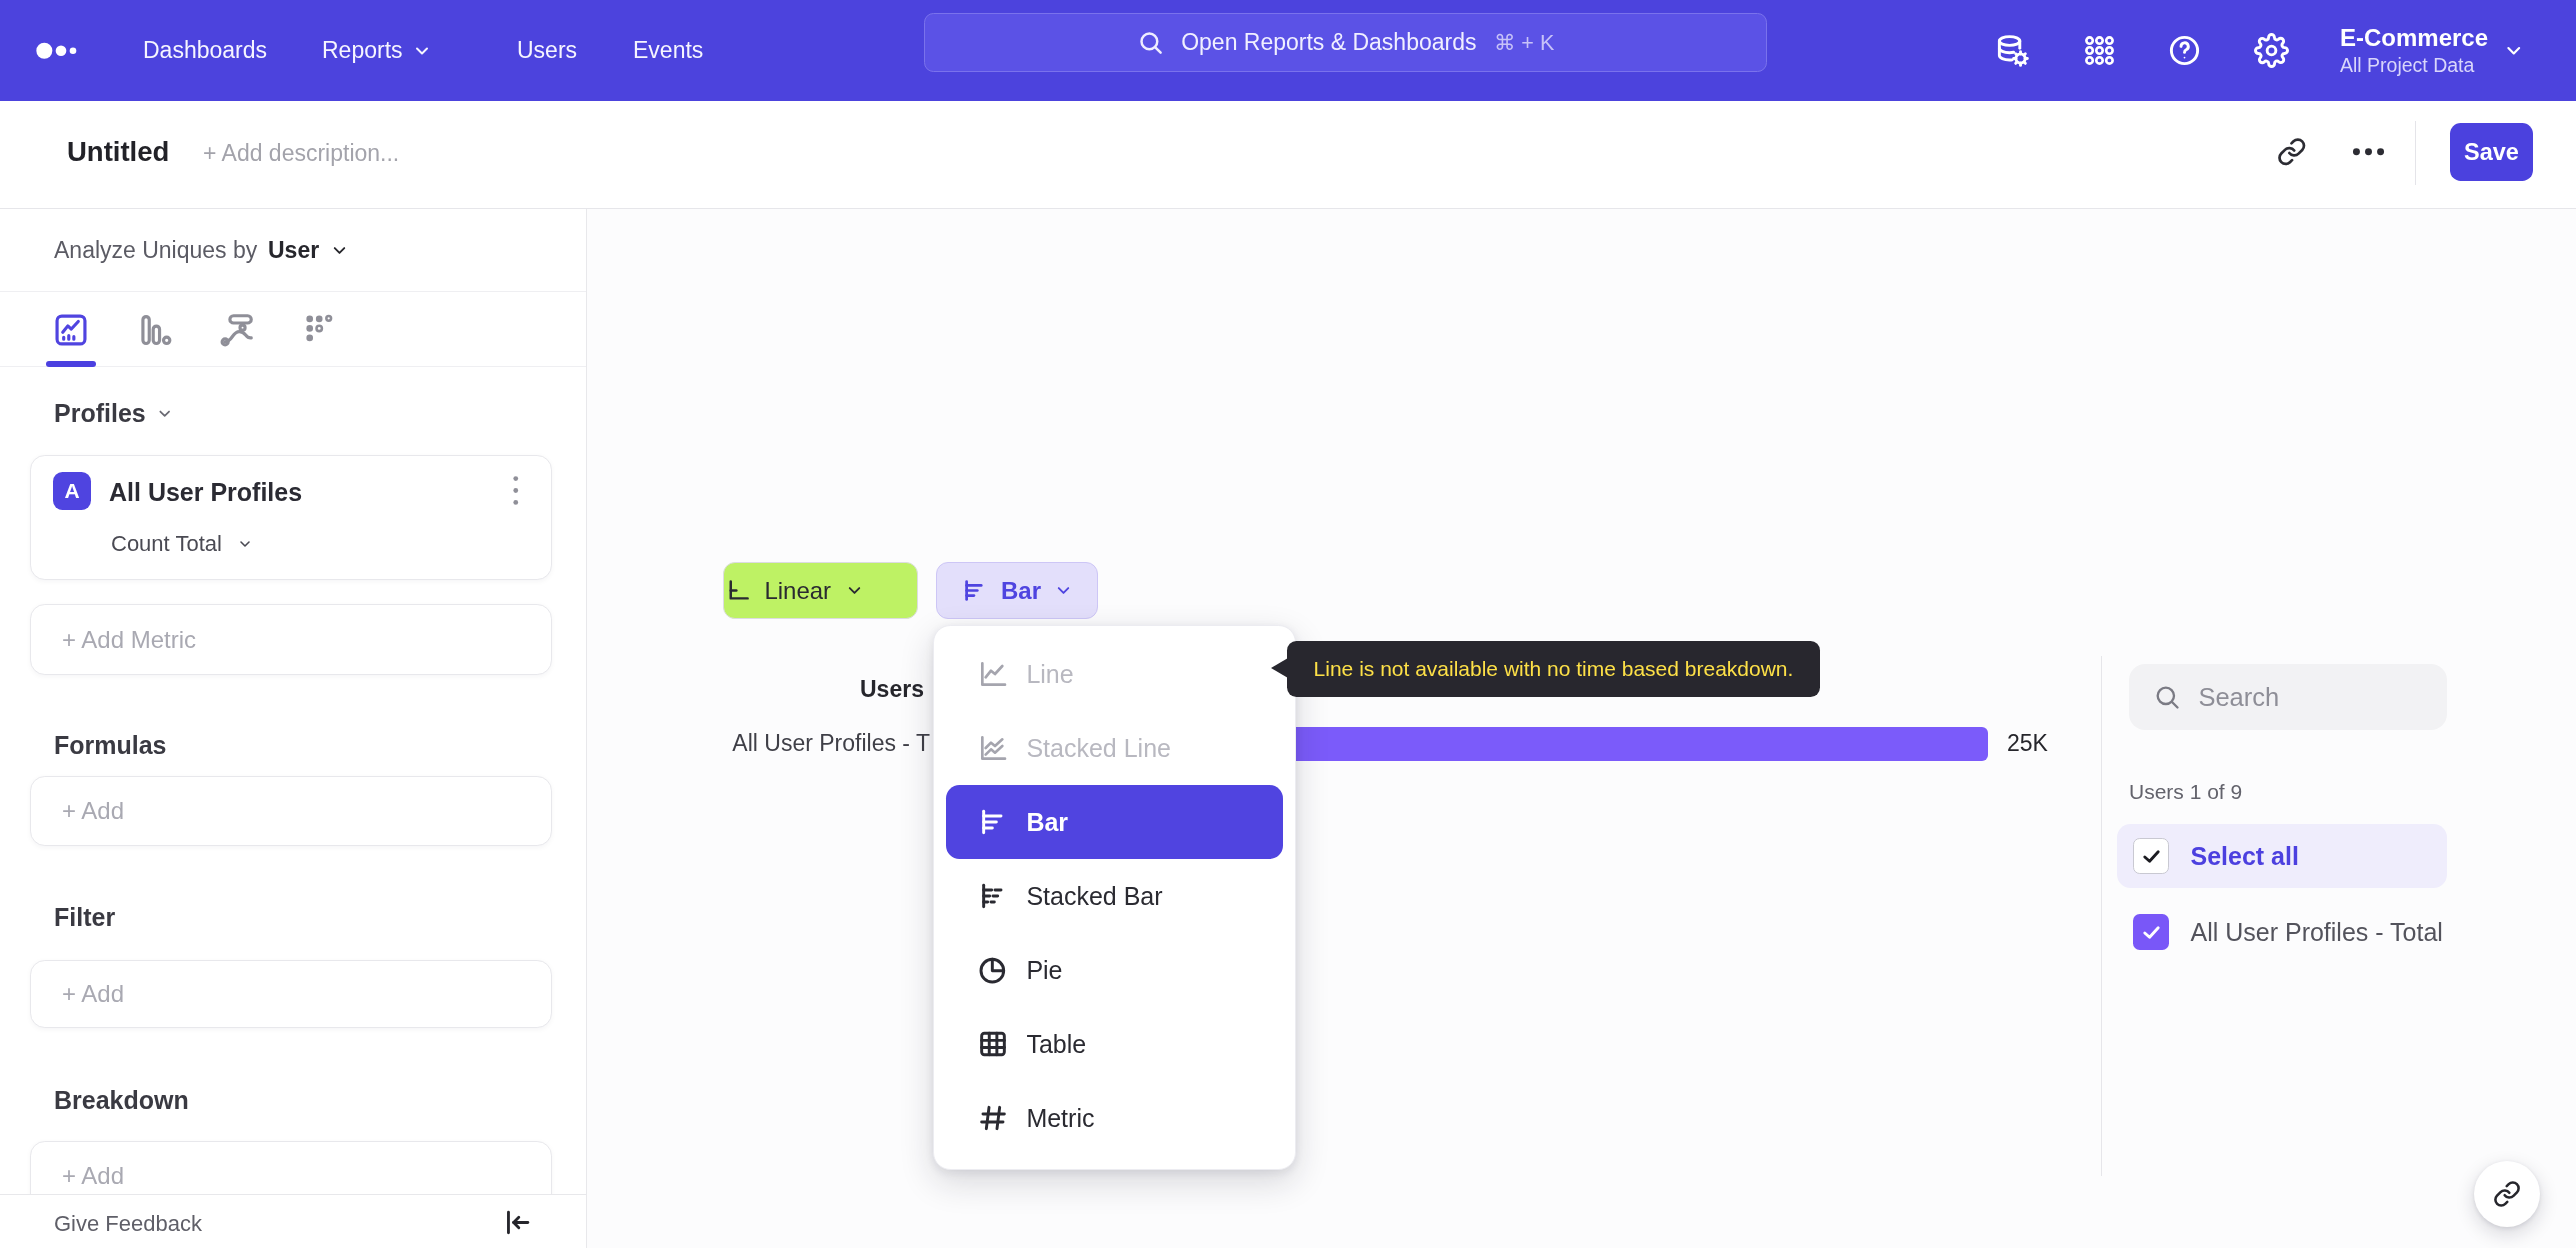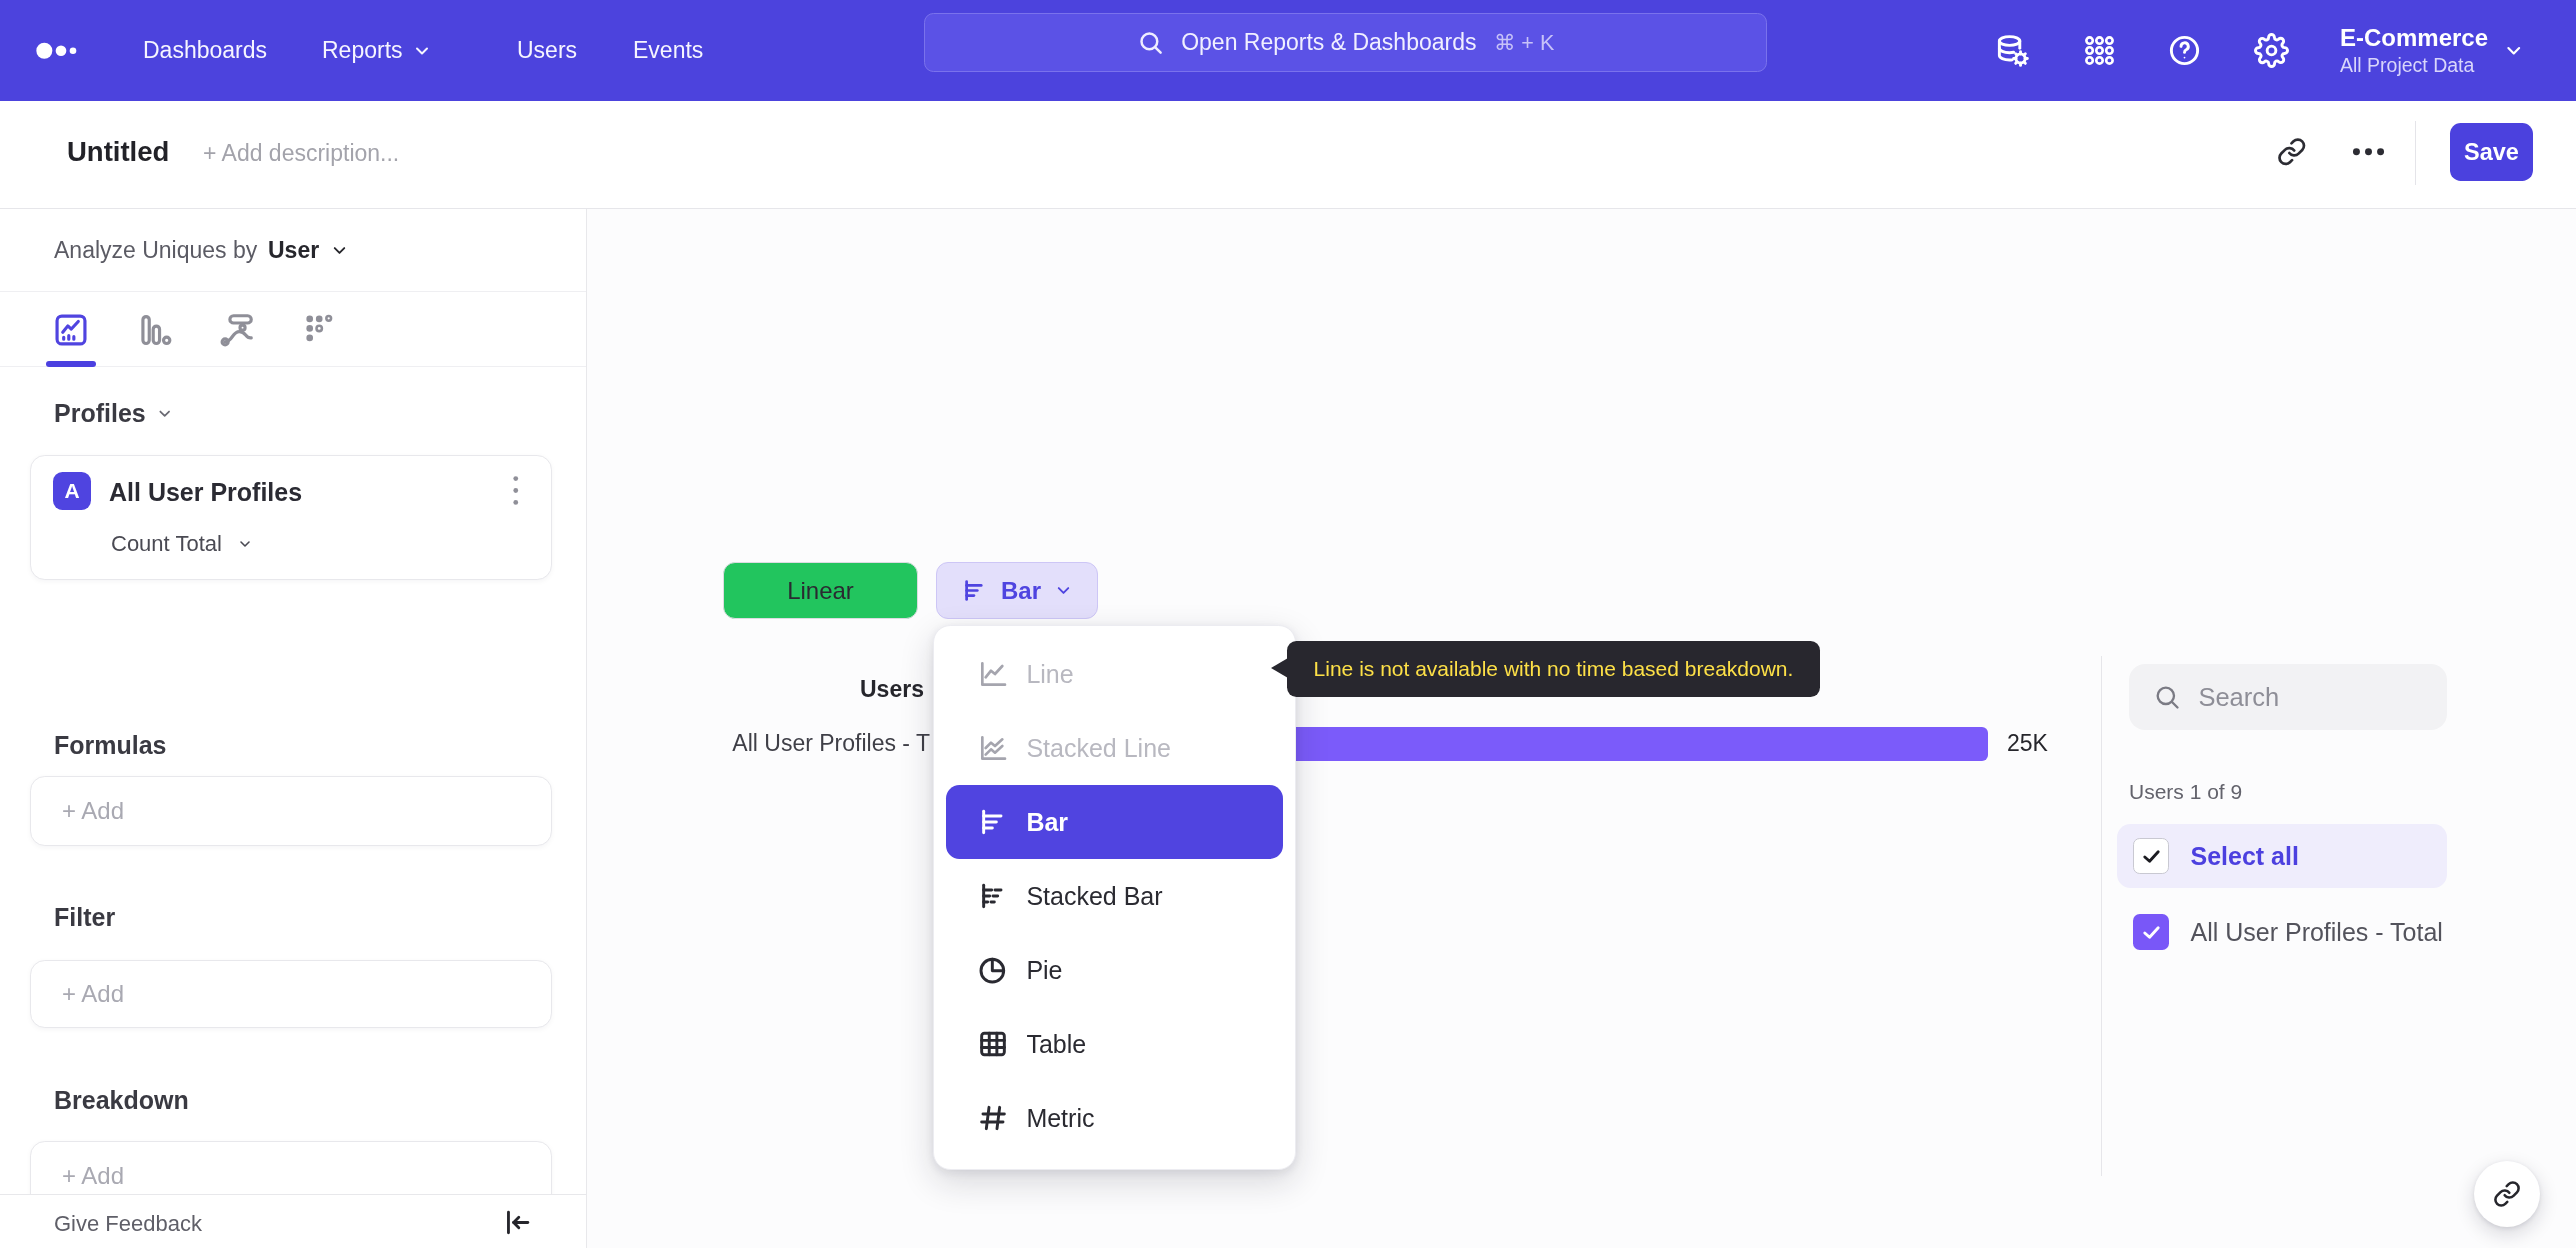--- a/index.html
+++ b/index.html
@@ -67,22 +67,22 @@
   
   #main { position:absolute; left:588px; top:210px; width:1988px; height:1038px; background:#fcfcfd; }
   #banner { position:absolute; left:118px; top:181px; width:1754px; height:132px; background:#ffffff;
             border:1.3px solid #e4e4e9; border-radius:17.4px; }
   #banner-icon { position:absolute; left:30px; top:32px; width:32px; height:32px; color:#5044e0; }
   #banner-title { position:absolute; left:85px; top:27px; font-size:25.5px; font-weight:700; color:#232329; }
   #banner-sub { position:absolute; left:85px; top:68px; font-size:23px; color:#60606a; }
 
   .ctl-btn { position:absolute; top:352px; height:57px; display:flex; align-items:center; gap:13.4px;
              border-radius:12px; cursor:pointer; }
-  #btn-linear { left:135px; width:195px; background:#22c55e; border:1.3px solid #dcdce1; justify-content:flex-start;
-                color:#2a2a31; font-size:24px; font-weight:500;flex-direction:column; }
+  #btn-linear { left:135px; width:195px; background:#bef264; border:1.3px solid #dcdce1; justify-content:flex-start;
+                color:#2a2a31; font-size:24px; font-weight:500; }
   #btn-bar { left:348px; width:162px; background:#e3dffb; border:1.3px solid #cdc6f6; justify-content:center;
              color:#4f44e0; font-size:24px; font-weight:600; }
 
   .col-h { position:absolute; top:466px; font-size:23px; font-weight:700; color:#26262c; }
   #row-label { position:absolute; left:114px; top:520px; width:228px; text-align:right;
                font-size:23px; color:#3f3f47; white-space:nowrap; overflow:hidden; }
   #bar-rect { position:absolute; left:476px; top:517px; width:924px; height:34px; background:#7b5bfa; border-radius:6px; }
   #bar-value { position:absolute; left:1419px; top:520px; font-size:23px; color:#26262c; }
   #panel-div { position:absolute; left:1513px; top:446px; width:1.3px; height:520px; background:#e6e6ea; }
 
@@ -276,20 +276,23 @@
         <circle cx="10" cy="37" r="3"></circle>
     </svg>
     <div id="metric-agg">
       <span>Count Total</span>
       <svg class="st chev" width="16" height="16" viewBox="0 0 24 24" style="stroke-width:2.4;color:#4a4a53">
           <polyline points="6,9 12,15 18,9"></polyline>
         </svg>
     </div>
   </div>
 
+  <div class="card addcard" style="top:395px; height:71px">
+    <span>+ Add Metric</span>
+  </div>
 
   <div class="side-h" style="top:522px">
     <span>Formulas</span>
   </div>
   <div class="card addcard" style="top:567px; height:70px">
     <span>+ Add</span>
   </div>
 
   <div class="side-h" style="top:694px">
     <span>Filter</span>

